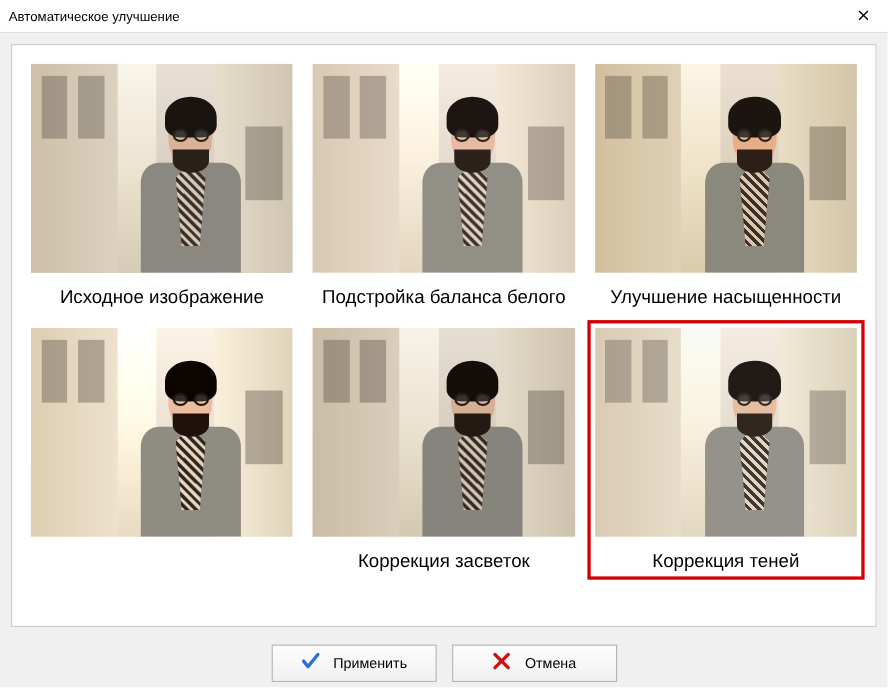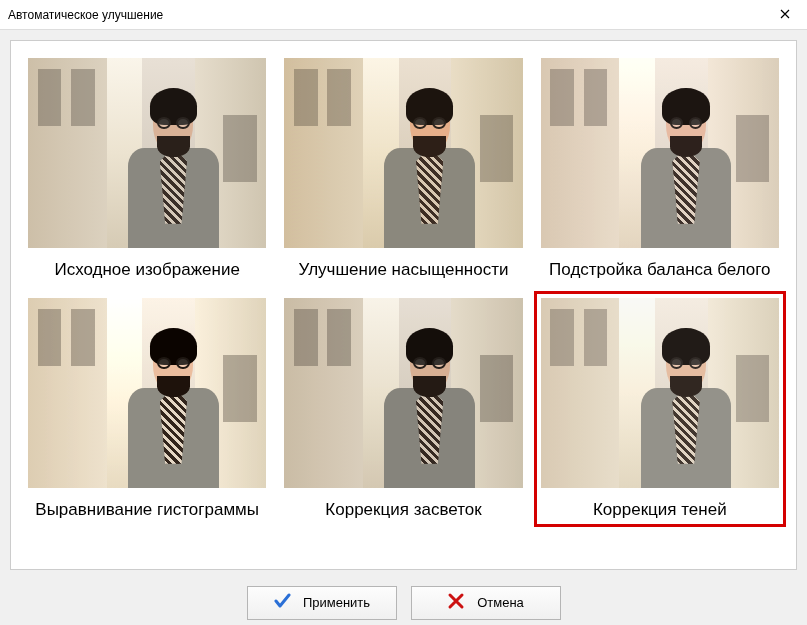--- a/index.html
+++ b/index.html
@@ -239,20 +239,45 @@
                 </div>
                 <div class="beard"></div>
               </div>
             </div>
         </div>
         <div class="thumb-label">Исходное изображение</div>
       </div>
 
       <div class="thumb-cell">
         <div class="thumb-img">
+          <div class="scene wb">
+              <div class="bldg-left"></div>
+              <div class="street"></div>
+              <div class="bldg-right"></div>
+              <div class="window w1"></div>
+              <div class="window w2"></div>
+              <div class="window w3"></div>
+              <div class="person">
+                <div class="jacket"></div>
+                <div class="shirt"></div>
+                <div class="head"></div>
+                <div class="hair"></div>
+                <div class="glasses">
+                  <div class="lens"></div>
+                  <div class="lens"></div>
+                </div>
+                <div class="beard"></div>
+              </div>
+            </div>
+        </div>
+        <div class="thumb-label">Подстройка баланса белого</div>
+      </div>
+
+      <div class="thumb-cell">
+        <div class="thumb-img">
           <div class="scene sat">
               <div class="bldg-left"></div>
               <div class="street"></div>
               <div class="bldg-right"></div>
               <div class="window w1"></div>
               <div class="window w2"></div>
               <div class="window w3"></div>
               <div class="person">
                 <div class="jacket"></div>
                 <div class="shirt"></div>
@@ -264,66 +289,40 @@
                 </div>
                 <div class="beard"></div>
               </div>
             </div>
         </div>
         <div class="thumb-label">Улучшение насыщенности</div>
       </div>
 
       <div class="thumb-cell">
         <div class="thumb-img">
-          <div class="scene wb">
-              <div class="bldg-left"></div>
-              <div class="street"></div>
-              <div class="bldg-right"></div>
-              <div class="window w1"></div>
-              <div class="window w2"></div>
-              <div class="window w3"></div>
-              <div class="person">
-                <div class="jacket"></div>
-                <div class="shirt"></div>
-                <div class="head"></div>
-                <div class="hair"></div>
-                <div class="glasses">
-                  <div class="lens"></div>
-                  <div class="lens"></div>
-                </div>
-                <div class="beard"></div>
-              </div>
-            </div>
-        </div>
-        <div class="thumb-label">Подстройка баланса белого</div>
-      </div>
-
-      <div class="thumb-cell">
-        <div class="thumb-img">
           <div class="scene hist">
               <div class="bldg-left"></div>
               <div class="street"></div>
               <div class="bldg-right"></div>
               <div class="window w1"></div>
               <div class="window w2"></div>
               <div class="window w3"></div>
               <div class="person">
                 <div class="jacket"></div>
                 <div class="shirt"></div>
                 <div class="head"></div>
                 <div class="hair"></div>
                 <div class="glasses">
                   <div class="lens"></div>
                   <div class="lens"></div>
                 </div>
                 <div class="beard"></div>
               </div>
             </div>
         </div>
-        <div class="thumb-label">Выравнивание гистограммы</div>
       </div>
 
       <div class="thumb-cell">
         <div class="thumb-img">
           <div class="scene highlight">
               <div class="bldg-left"></div>
               <div class="street"></div>
               <div class="bldg-right"></div>
               <div class="window w1"></div>
               <div class="window w2"></div>

